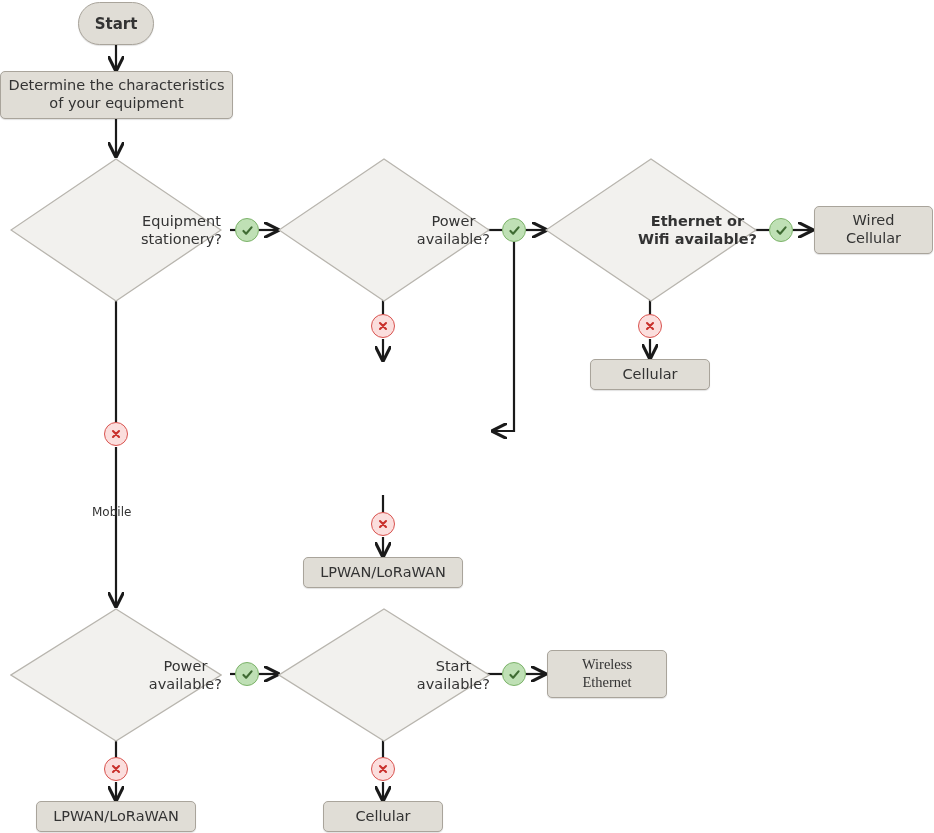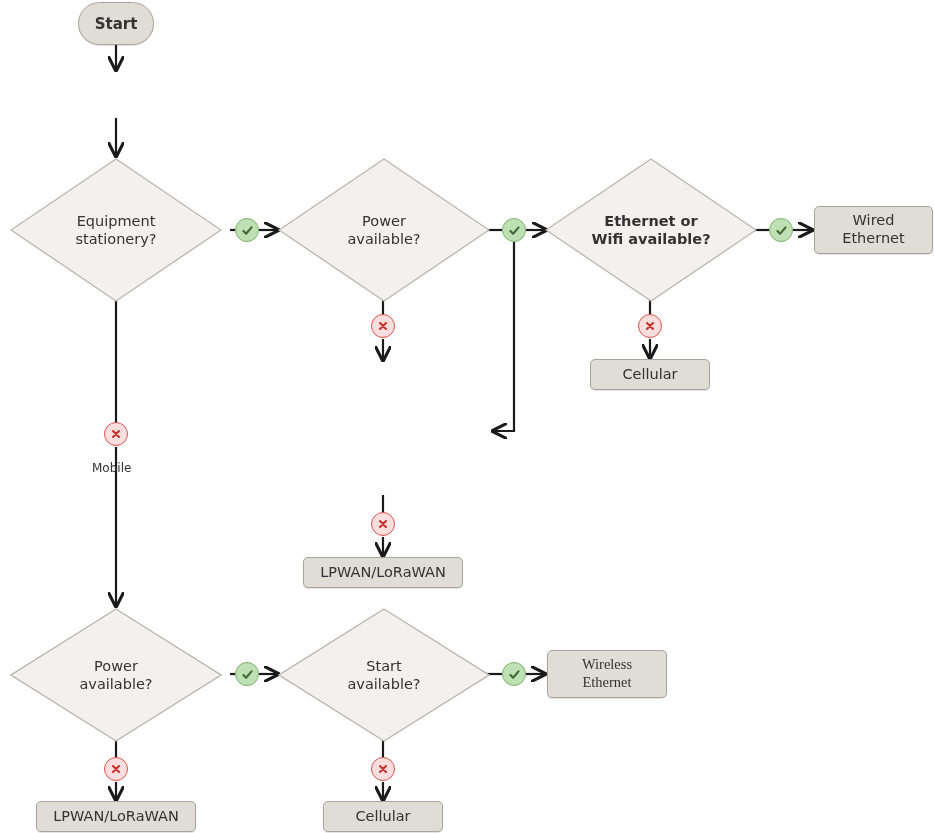--- a/index.html
+++ b/index.html
@@ -49,20 +49,21 @@
     border: 1px solid #a9a49b;
     border-radius: 5px;
     font-size: 14.5px;
     line-height: 1.22;
     box-shadow: 0 1px 1px rgba(0,0,0,0.12);
   }
   
   .decision {
     background: transparent;
     border: none;
+    justify-content: flex-end;
   }
   .decision .dshape {
     position: absolute;
     left: 0; top: 0;
     width: 100%; height: 100%;
   }
   .decision .dlabel {
     position: relative;
     z-index: 2;
     font-size: 14.5px;
@@ -91,20 +92,21 @@
     background: #fbdedd;
     border: 1.5px solid #d9534f;
   }
   .badge svg { display: block; }
   .edge-label {
     position: absolute;
     font-size: 12px;
     color: #333333;
     z-index: 4;
     white-space: nowrap;
+    margin-top: 44px;
   }
   .wire-line { stroke: #1a1a1a; stroke-width: 2.2; fill: none; }
 </style>
 </head>
 <body>
 
 <div id="canvas">
 
   <svg id="wires" viewBox="0 0 934 833" width="934" height="833">
     <defs>
@@ -150,20 +152,24 @@
     <path class="wire-line" d="M 526 674 L 545 674" marker-end="url(#arrow)"></path>
 
     <path class="wire-line" d="M 383 740 L 383 758"></path>
     <path class="wire-line" d="M 383 782 L 383 800" marker-end="url(#arrow)"></path>
   </svg>
 
   <div class="node pill" style="left:78px; top:2px; width:76px; height:43px;">
     <span>Start</span>
   </div>
 
+  <div class="node proc" style="left:0px; top:71px; width:233px; height:48px;">
+    <span style="white-space:pre-line;">Determine the characteristics
+of your equipment</span>
+  </div>
 
   <div class="node decision" style="left:10px; top:158px; width:212px; height:144px;">
     <svg class="dshape" viewBox="0 0 212 144" preserveAspectRatio="none">
       <polygon points="106,1 211,72 106,143 1,72" fill="#f2f1ee" stroke="#b8b5ae" stroke-width="1.3"></polygon>
     </svg>
     <span class="dlabel">Equipment
 stationery?</span>
   </div>
 
   <div class="node decision" style="left:278px; top:158px; width:212px; height:144px;">
@@ -177,21 +183,21 @@
   <div class="node decision" style="left:545px; top:158px; width:212px; height:144px;font-weight:bold;">
     <svg class="dshape" viewBox="0 0 212 144" preserveAspectRatio="none">
       <polygon points="106,1 211,72 106,143 1,72" fill="#f2f1ee" stroke="#b8b5ae" stroke-width="1.3"></polygon>
     </svg>
     <span class="dlabel">Ethernet or
 Wifi available?</span>
   </div>
 
   <div class="node proc" style="left:814px; top:206px; width:119px; height:48px;">
     <span style="white-space:pre-line;">Wired
-Ethernet</span>
+Cellular</span>
   </div>
 
   <div class="node proc" style="left:590px; top:359px; width:120px; height:31px;">
     <span>Cellular</span>
   </div>
 
 
   <div class="node proc" style="left:303px; top:557px; width:160px; height:31px;">
     <span>LPWAN/LoRaWAN</span>
   </div>

